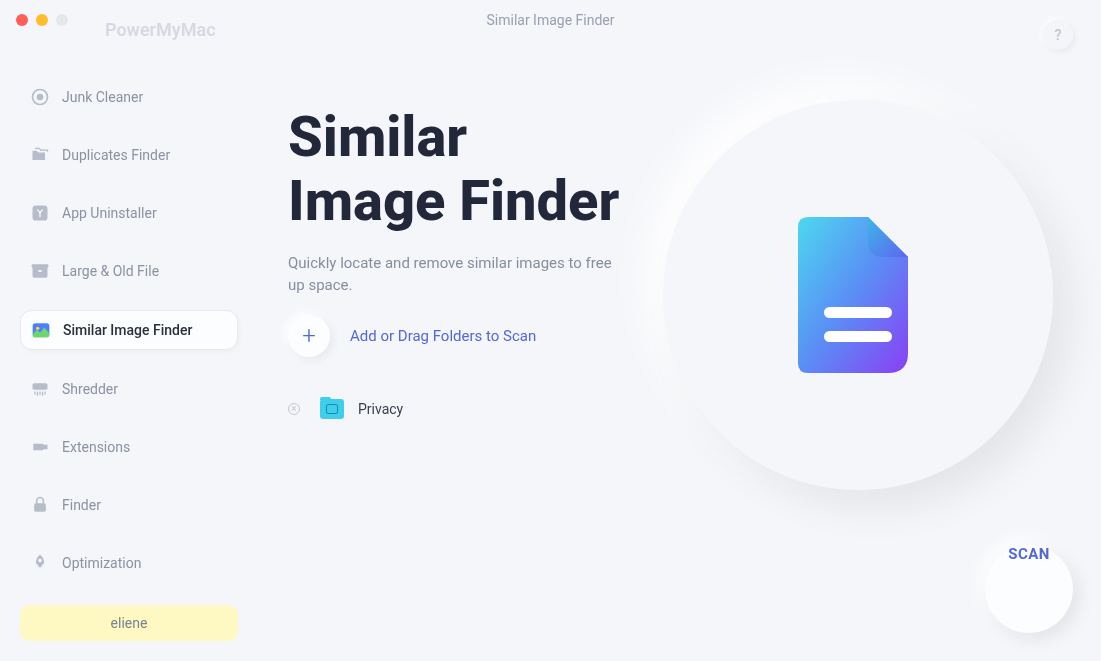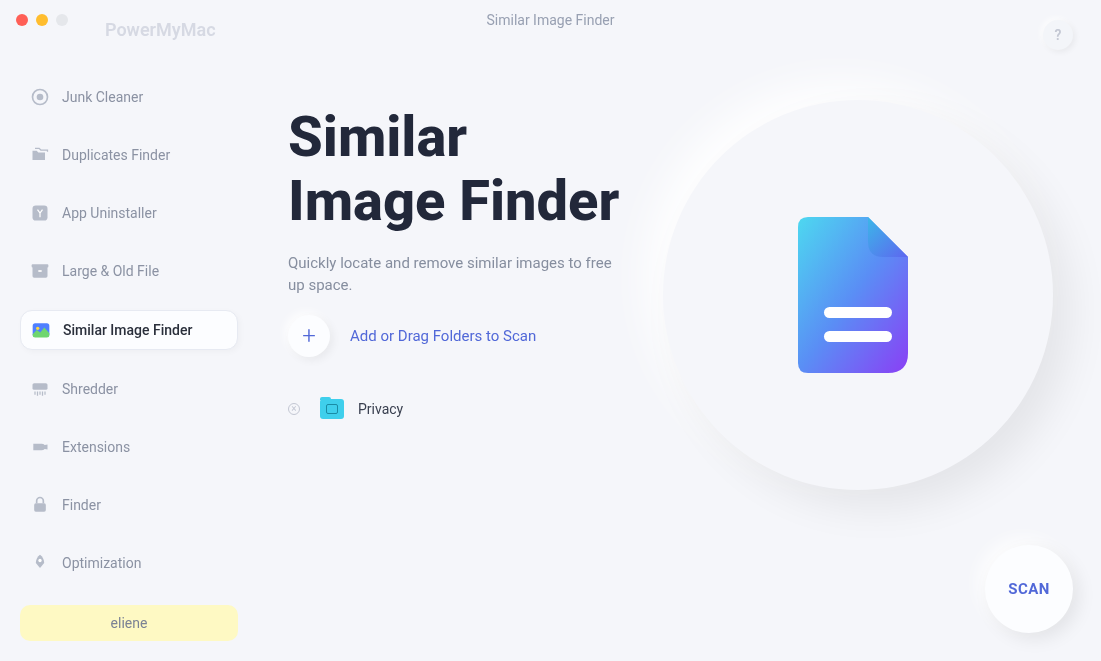--- a/index.html
+++ b/index.html
@@ -242,21 +242,21 @@
     .scan-button {
       position: absolute;
       bottom: 28px;
       right: 28px;
       width: 88px;
       height: 88px;
       border-radius: 50%;
       background: #fcfdff;
       box-shadow: 6px 6px 18px rgba(0,0,0,0.08), -6px -6px 18px rgba(255,255,255,0.9);
       display: flex;
-      align-items: center;
+      align-items: flex-start;
       justify-content: center;
       cursor: pointer;
     }
     .scan-label {
       font-size: 15px;
       font-weight: 700;
       color: #5168d8;
       letter-spacing: 0.5px;
     }
   </style>

